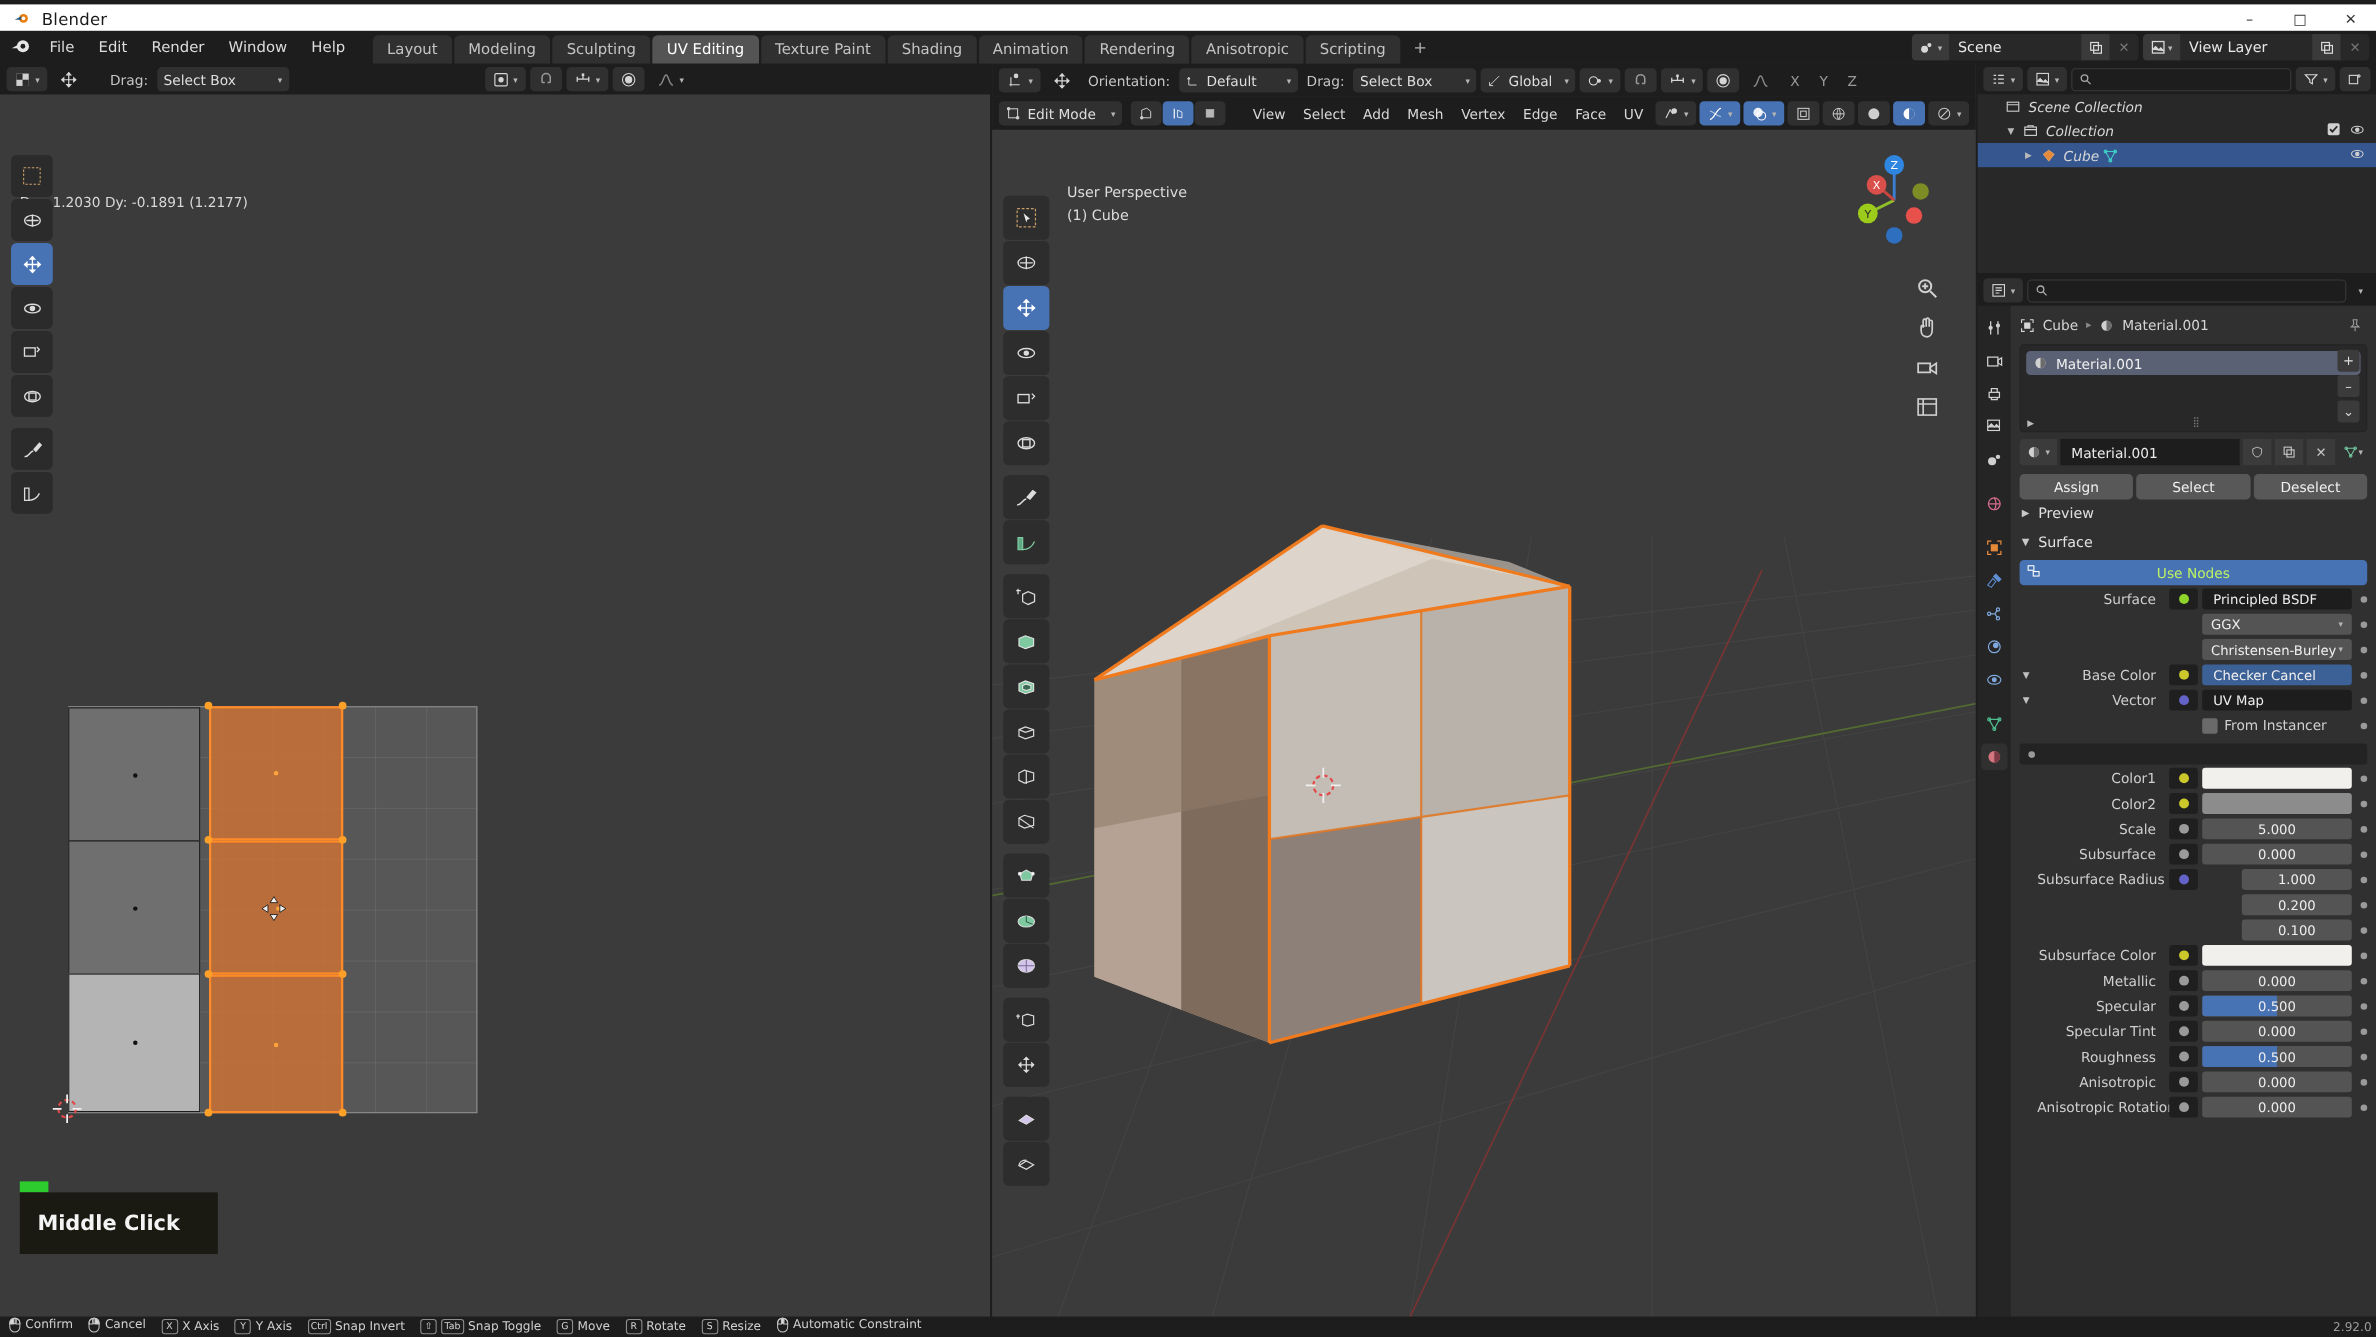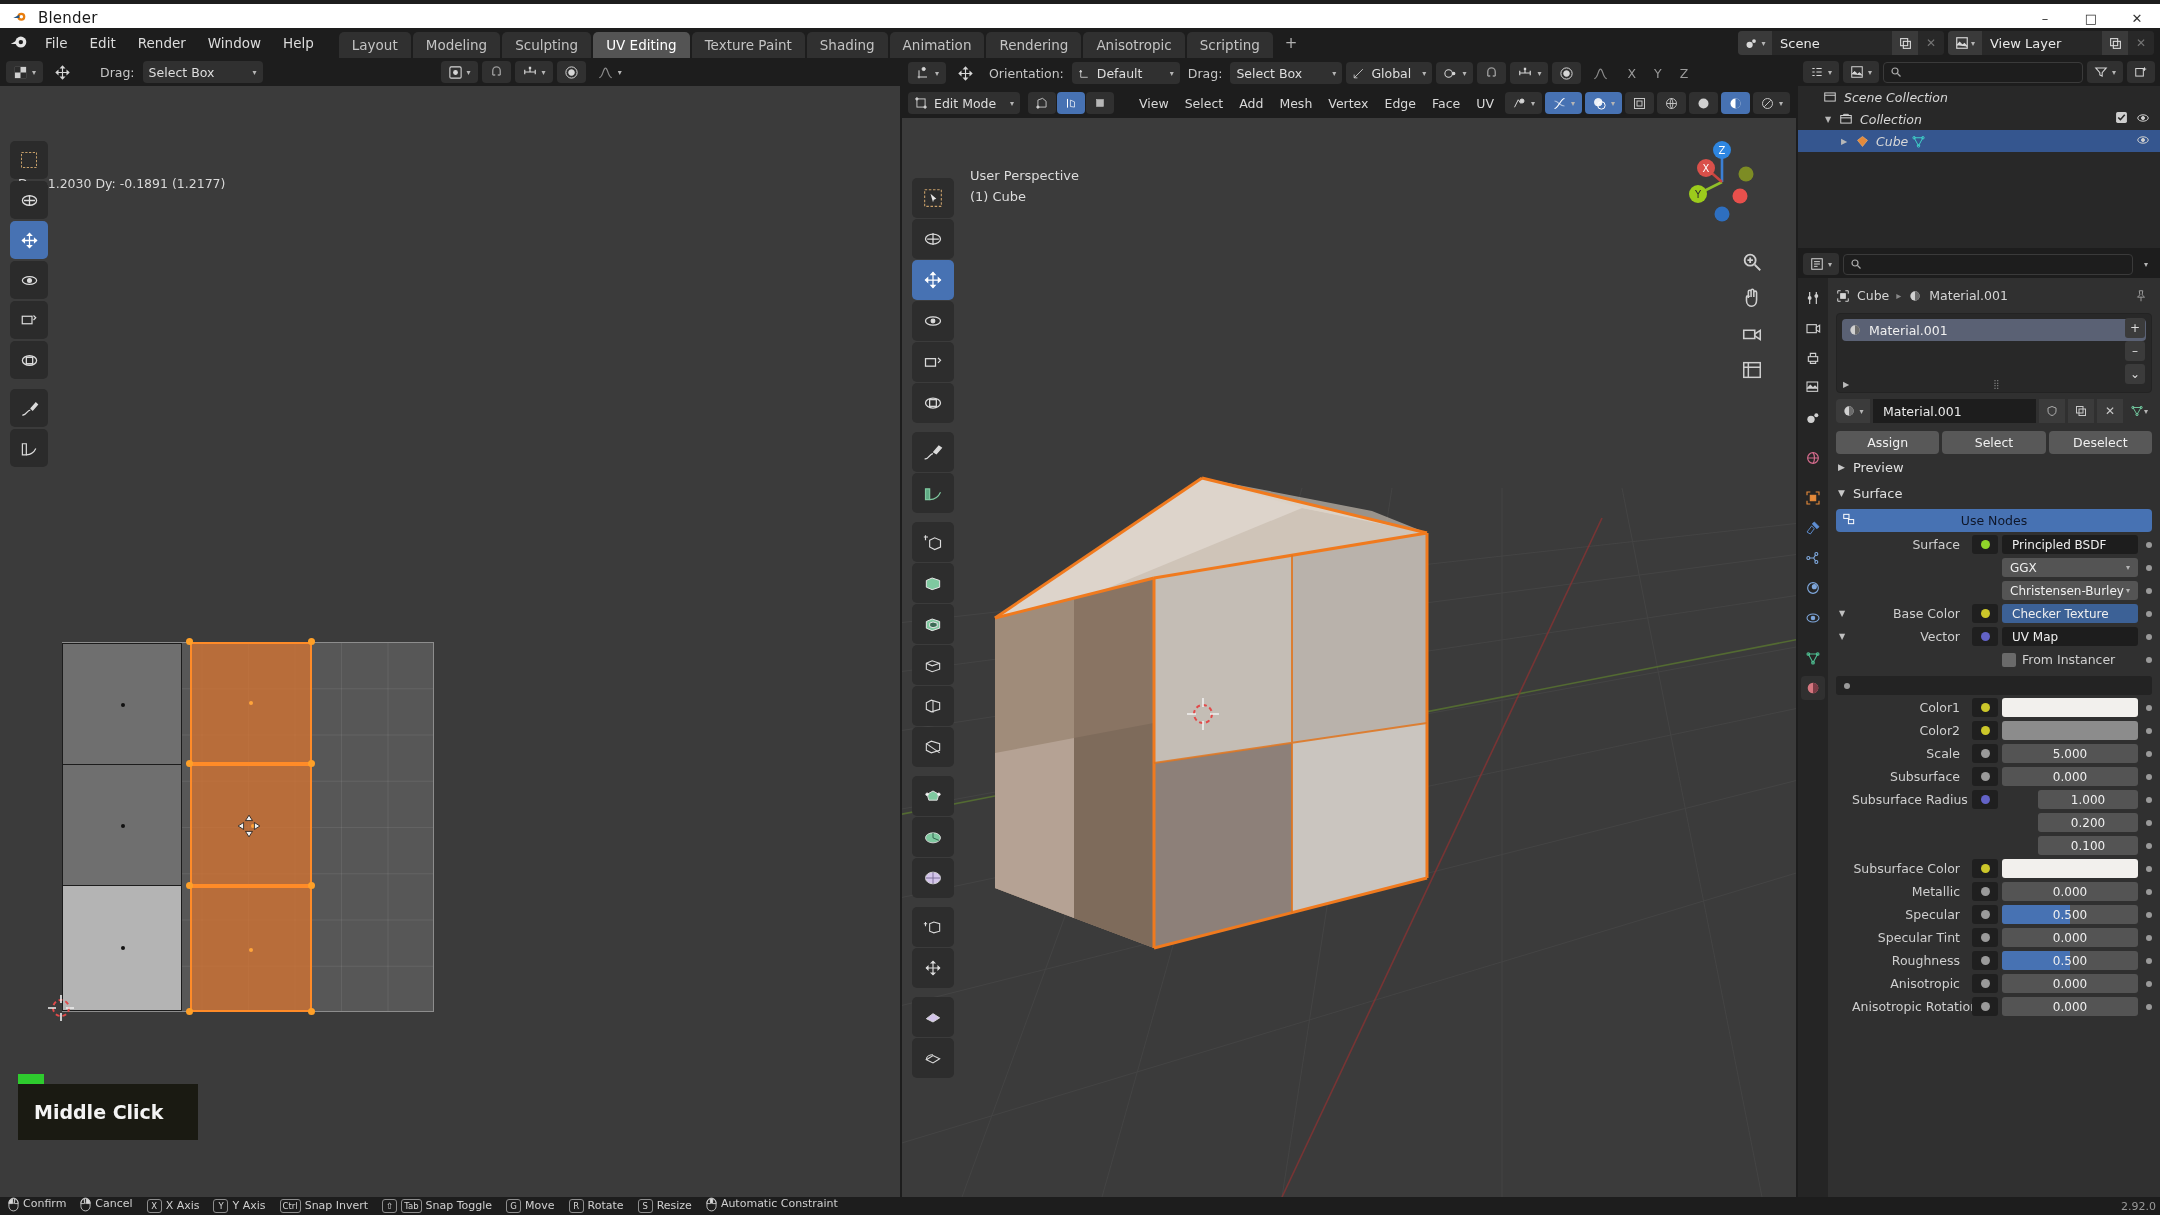--- a/index.html
+++ b/index.html
@@ -218,21 +218,21 @@
     flex: 1; height: 23px; background: #585858; border-radius: 4px; display:flex;
     align-items:center; justify-content:center; font-size: 12.5px; color: #f0f0f0;
   }
   .panel-head {
     display:flex; align-items:center; gap:8px; height: 26px; padding-left: 10px;
     font-size: 13px; color: #e0e0e0;
   }
   .panel-head .tri { font-size: 9px; color: #c8c8c8; }
   .usenodes {
     margin: 3px 8px 0 8px; height: 23px; background: #4772b3; border-radius: 4px;
-    display: flex; align-items: center; justify-content: center; font-size: 12.5px; color: #0f172a; position: relative;
+    display: flex; align-items: center; justify-content: center; font-size: 12.5px; color: #bef264; position: relative;
   }
   .usenodes .un-ic { position: absolute; left: 6px; }
 
   .prow { display: flex; align-items: center; height: 21px; margin: 2px 8px 0 8px; gap: 4px; }
   .prow .tri { width: 12px; font-size: 8px; color: #c0c0c0; text-align: center; }
   .prow .plabel { width: 116px; text-align: right; font-size: 12.5px; color: #cfcfcf; padding-right: 8px; white-space: nowrap; }
   .psock { width: 14px; height: 14px; border-radius: 50%; flex: none; }
   .psockbox { width: 26px; height: 19px; background: #1f1f1f; border-radius: 3px; display:flex; align-items:center; justify-content:center; }
   .pfield {
     flex: 1; height: 19px; background: #545454; border-radius: 3px; display:flex;
@@ -1250,21 +1250,21 @@
               <span class="caret">▾</span>
             </span>
             <span class="pdot"></span>
           </div>
           <div class="prow">
             <span class="tri">▼</span>
             <span class="plabel">Base Color</span>
             <span class="psockbox">
               <span class="psock" style="background:#ccc72a;width:9px;height:9px;"></span>
             </span>
-            <span class="pfield blue">Checker Texture</span>
+            <span class="pfield blue">Checker Cancel</span>
             <span class="pdot"></span>
           </div>
           <div class="prow">
             <span class="tri">▼</span>
             <span class="plabel">Vector</span>
             <span class="psockbox">
               <span class="psock" style="background:#6363c7;width:9px;height:9px;"></span>
             </span>
             <span class="pfield dark">UV Map</span>
             <span class="pdot"></span>

